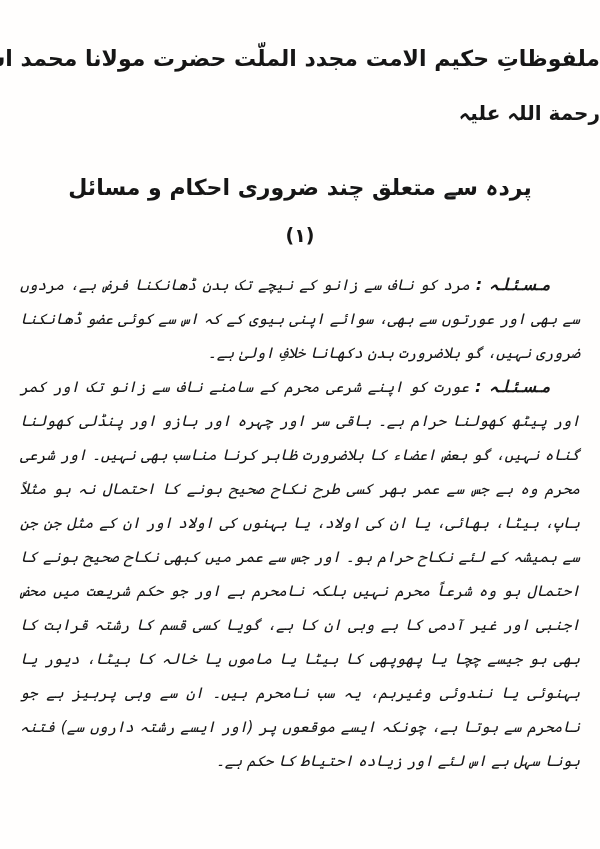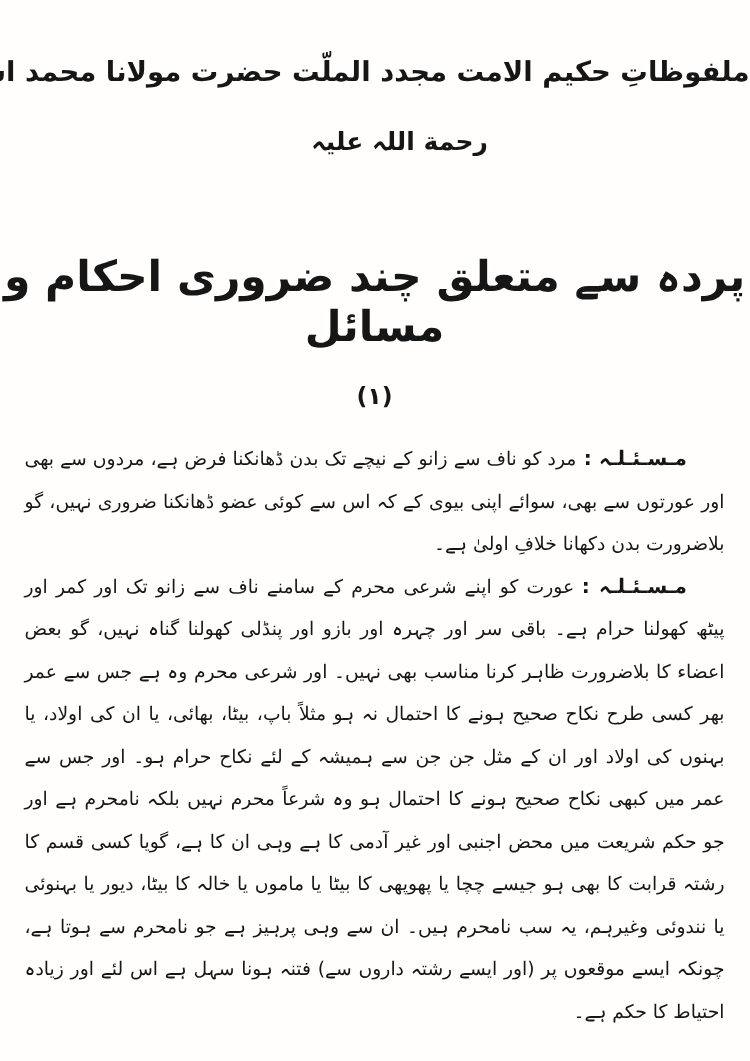--- a/index.html
+++ b/index.html
@@ -22,42 +22,42 @@
   .title {
     padding-top: 46px;
     text-align: center;
     font-size: 22px;
     font-weight: bold;
     white-space: nowrap;
     letter-spacing: 0.5px;
   }
   .honorific {
     margin-top: 30px;
-    text-align: center;
     font-size: 20px;
     font-weight: bold;
     padding-left: 40px;
   }
   .heading {
-    margin-top: 76px;
+    margin-top: 50px;
     text-align: center;
-    font-size: 34px;
+    font-size: 22px;
     font-weight: bold;
   }
   .number {
     margin-top: 24px;
     text-align: center;
     font-size: 19px;
     font-weight: bold;
   }
   .body {
     margin: 22px 20px 0 20px;
     font-size: 15px;
     line-height: 34px;
     text-align: justify;
+    font-style: italic;
   }
   .body p {
     margin: 0;
     text-indent: 30px;
   }
   .masala {
     font-weight: bold;
     font-size: 16px;
     margin-left: 6px;
   }

